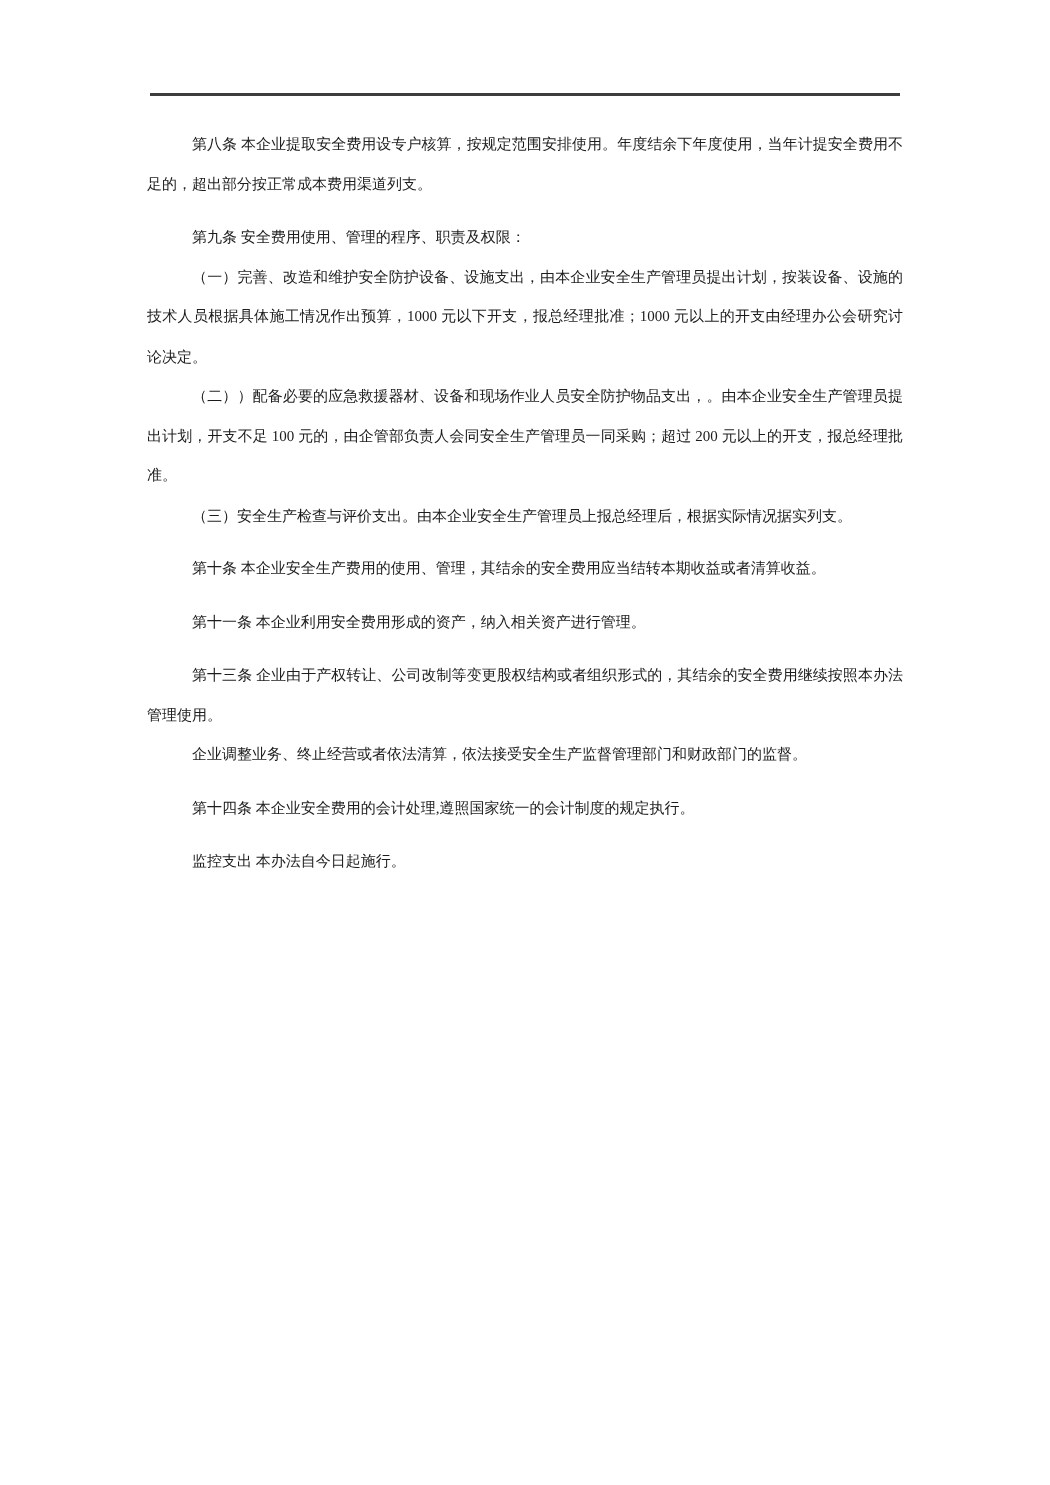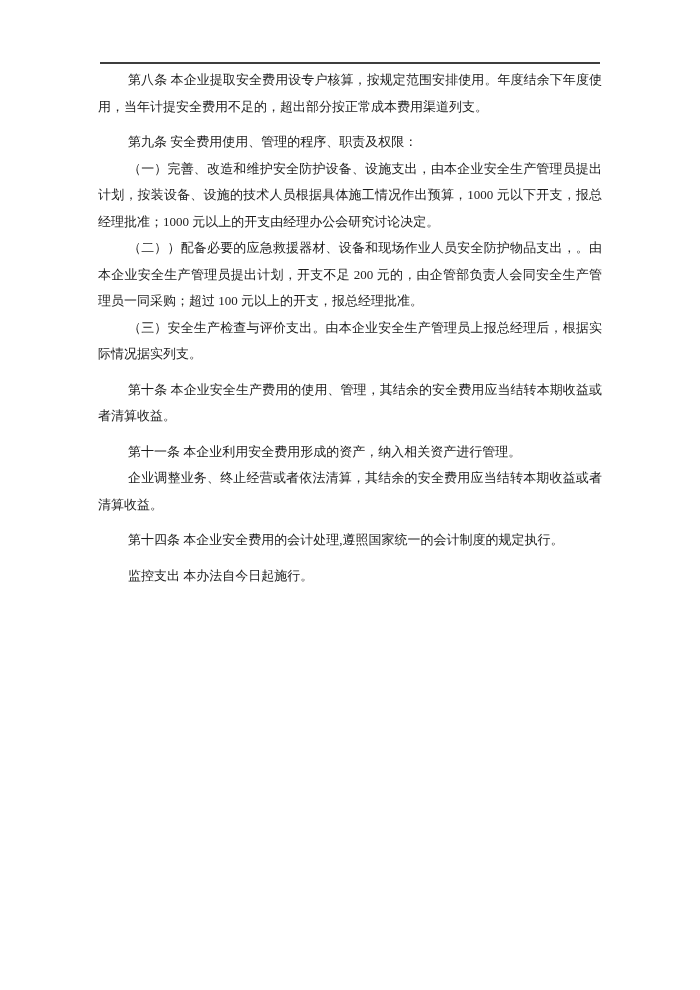--- a/index.html
+++ b/index.html
@@ -14,44 +14,45 @@
   .header-rule {
     position: absolute;
     top: 62px;
     left: 100px;
     width: 500px;
     height: 2px;
     background: #3d3d3d;
   }
   .doc-body {
     position: absolute;
-    top: 67px;
+    top: 84px;
     left: 98px;
     width: 504px;
     color: #1c1c1c;
-    font-size: 13px;
+    font-size: 10px;
     line-height: 26.5px;
     text-align: justify;
   }
   .para {
     margin: 0;
     text-indent: 30px;
   }
   .para.gap { margin-top: 9px; }
 </style>
 </head>
 <body>
 
 <div class="page" style="background: rgb(255, 255, 255);">
   <div class="header-rule" style="background: rgb(61, 61, 61);"></div>
   <div class="doc-body" style="color: rgb(28, 28, 28);">
       <p class="para">第八条 本企业提取安全费用设专户核算，按规定范围安排使用。年度结余下年度使用，当年计提安全费用不足的，超出部分按正常成本费用渠道列支。</p>
       <p class="para gap">第九条 安全费用使用、管理的程序、职责及权限：</p>
       <p class="para">（一）完善、改造和维护安全防护设备、设施支出，由本企业安全生产管理员提出计划，按装设备、设施的技术人员根据具体施工情况作出预算，1000 元以下开支，报总经理批准；1000 元以上的开支由经理办公会研究讨论决定。</p>
-      <p class="para">（二））配备必要的应急救援器材、设备和现场作业人员安全防护物品支出，。由本企业安全生产管理员提出计划，开支不足 200 元的，由企管部负责人会同安全生产管理员一同采购；超过 100 元以上的开支，报总经理批准。</p>
+      <p class="para">（二））配备必要的应急救援器材、设备和现场作业人员安全防护物品支出，。由本企业安全生产管理员提出计划，开支不足 100 元的，由企管部负责人会同安全生产管理员一同采购；超过 200 元以上的开支，报总经理批准。</p>
       <p class="para">（三）安全生产检查与评价支出。由本企业安全生产管理员上报总经理后，根据实际情况据实列支。</p>
       <p class="para gap">第十条 本企业安全生产费用的使用、管理，其结余的安全费用应当结转本期收益或者清算收益。</p>
       <p class="para gap">第十一条 本企业利用安全费用形成的资产，纳入相关资产进行管理。</p>
-      <p class="para">企业调整业务、终止经营或者依法清算，其结余的安全费用应当结转本期收益或者清算收益。</p>
+      <p class="para gap">第十三条 企业由于产权转让、公司改制等变更股权结构或者组织形式的，其结余的安全费用继续按照本办法管理使用。</p>
+      <p class="para">企业调整业务、终止经营或者依法清算，依法接受安全生产监督管理部门和财政部门的监督。</p>
       <p class="para gap">第十四条 本企业安全费用的会计处理,遵照国家统一的会计制度的规定执行。</p>
       <p class="para gap">监控支出 本办法自今日起施行。</p>
     </div>
 </div>
 
 </body></html>

